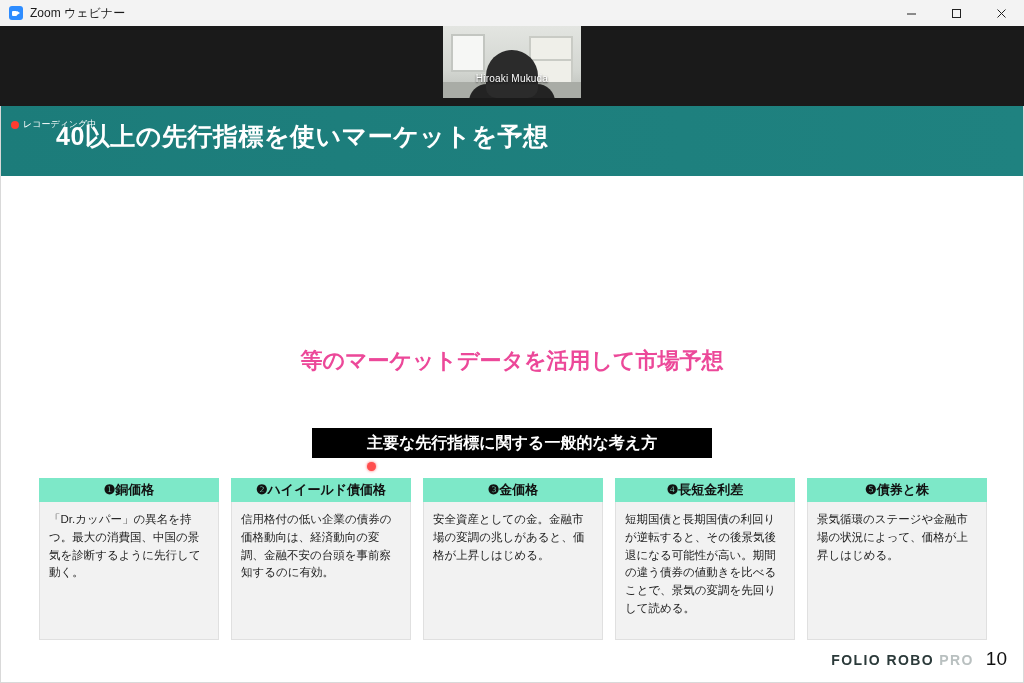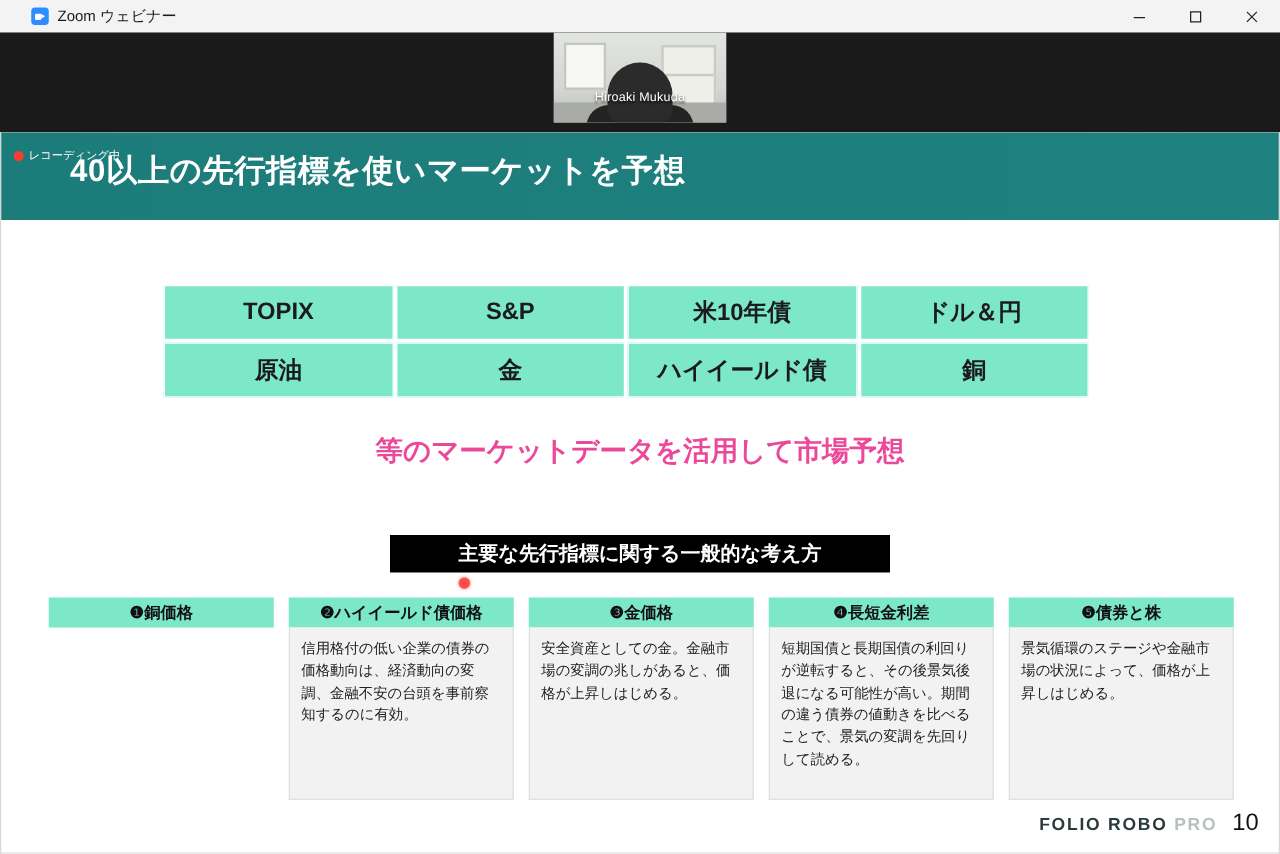--- a/index.html
+++ b/index.html
@@ -31,21 +31,20 @@
     border-bottom: 1px solid #e2e2e2;
     display: flex;
     align-items: center;
   }
   .titlebar-left {
     display: flex;
     align-items: center;
     gap: 7px;
     padding-left: 9px;
     flex: 1;
-    margin-left: 16px;
   }
   .zoom-logo {
     width: 14px; height: 14px;
     border-radius: 3px;
     background: #2d8cff;
     position: relative;
     flex: none;
   }
   .zoom-logo::after {
     content: "";
@@ -370,40 +369,31 @@
   <div class="slide">
 
     <div class="slide-header">
       <div class="rec-badge">
         <span class="rec-dot"></span>
         <span>レコーディング中</span>
       </div>
       <div class="slide-title">40以上の先行指標を使いマーケットを予想</div>
     </div>
 
-    <div class="market-grid">
-      <div class="market-cell">TOPIX</div>
-      <div class="market-cell">S&amp;P</div>
-      <div class="market-cell">米10年債</div>
-      <div class="market-cell">ドル＆円</div>
-      <div class="market-cell">原油</div>
-      <div class="market-cell">金</div>
-      <div class="market-cell">ハイイールド債</div>
-      <div class="market-cell">銅</div>
-    </div>
 
     <div class="market-sub">等のマーケットデータを活用して市場予想</div>
 
     <div class="laser-dot"></div>
 
     <div class="section-banner">主要な先行指標に関する一般的な考え方</div>
 
     <div class="cards">
       <div class="card">
         <div class="card-head">❶銅価格</div>
+        <div class="card-body">「Dr.カッパー」の異名を持つ。最大の消費国、中国の景気を診断するように先行して動く。</div>
       </div>
       <div class="card">
         <div class="card-head">❷ハイイールド債価格</div>
         <div class="card-body">信用格付の低い企業の債券の価格動向は、経済動向の変調、金融不安の台頭を事前察知するのに有効。</div>
       </div>
       <div class="card">
         <div class="card-head">❸金価格</div>
         <div class="card-body">安全資産としての金。金融市場の変調の兆しがあると、価格が上昇しはじめる。</div>
       </div>
       <div class="card">

